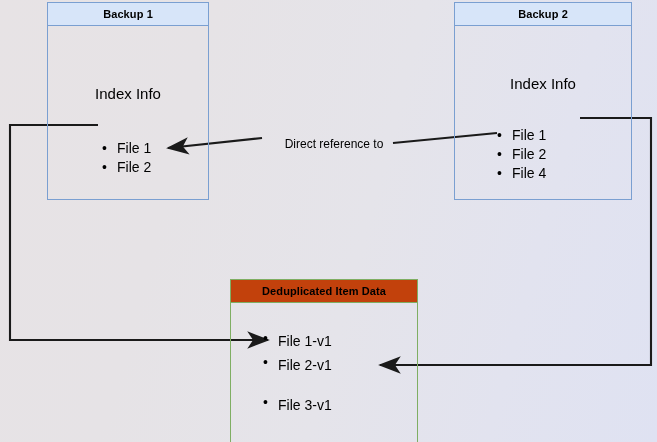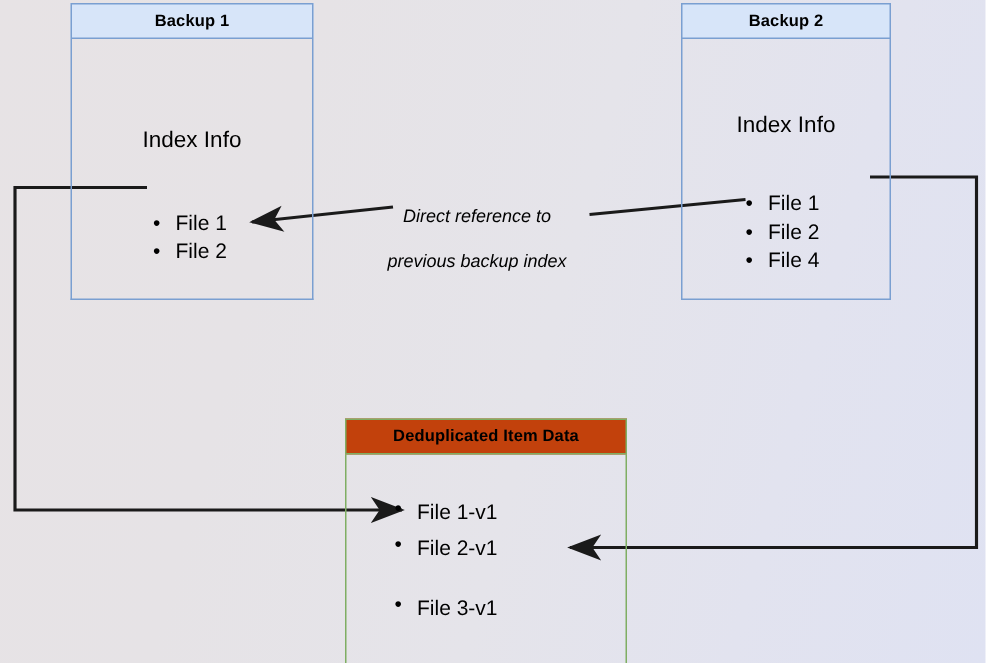--- a/index.html
+++ b/index.html
@@ -152,21 +152,21 @@
     </div>
     <div class="node-body" style="height:174px;">
       <div class="index-label" style="top:60px;">Index Info</div>
       <ul class="file-list" style="left:54px; top:113px;">
         <li><span>File 1</span></li>
         <li><span>File 2</span></li>
       </ul>
     </div>
   </div>
 
-  <div class="node blue" style="left:454px; top:2px; width:140px; height:198px;">
+  <div class="node blue" style="left:454px; top:2px; width:178px; height:198px;">
     <div class="node-header">
       <span>Backup 2</span>
     </div>
     <div class="node-body" style="height:174px;">
       <div class="index-label" style="top:50px;">Index Info</div>
       <ul class="file-list" style="left:42px; top:100px;">
         <li><span>File 1</span></li>
         <li><span>File 2</span></li>
         <li><span>File 4</span></li>
       </ul>
@@ -179,18 +179,17 @@
     </div>
     <div class="node-body" style="height:141px;">
       <ul class="file-list" style="left:32px; top:26px; line-height:24px;">
         <li style="line-height:24px;"><span>File 1-v1</span></li>
         <li style="line-height:24px;"><span>File 2-v1</span></li>
         <li style="line-height:24px;margin-top:16px;"><span>File 3-v1</span></li>
       </ul>
     </div>
   </div>
 
-  <div class="edge-caption" style="left:250px; top:122px; width:136px;font-style:italic;">
+  <div class="edge-caption" style="left:266px; top:122px; width:136px;">
     <div>Direct reference to</div>
-    <div>previous backup index</div>
   </div>
 
 </div>
 
 </body></html>

